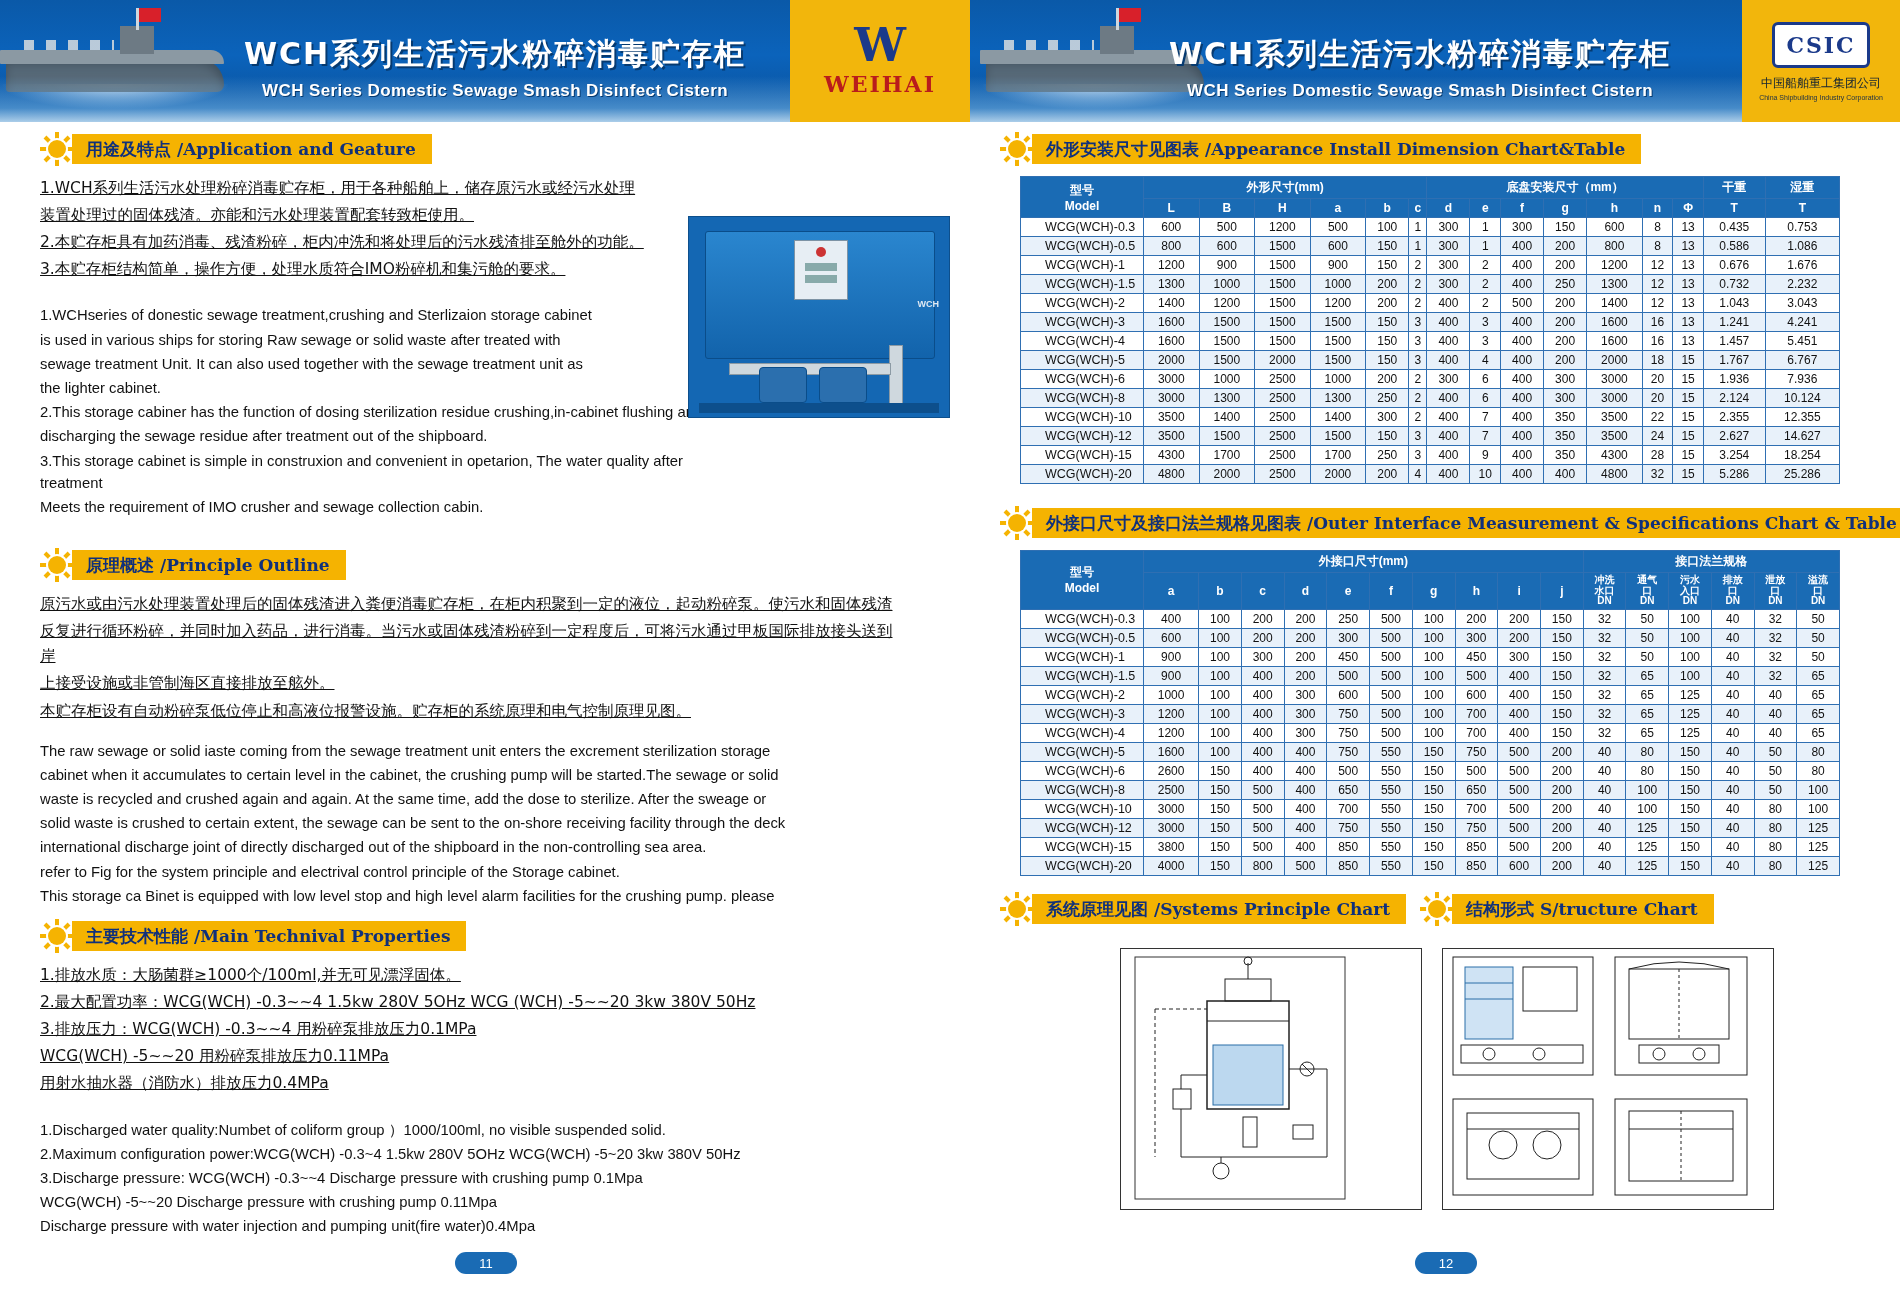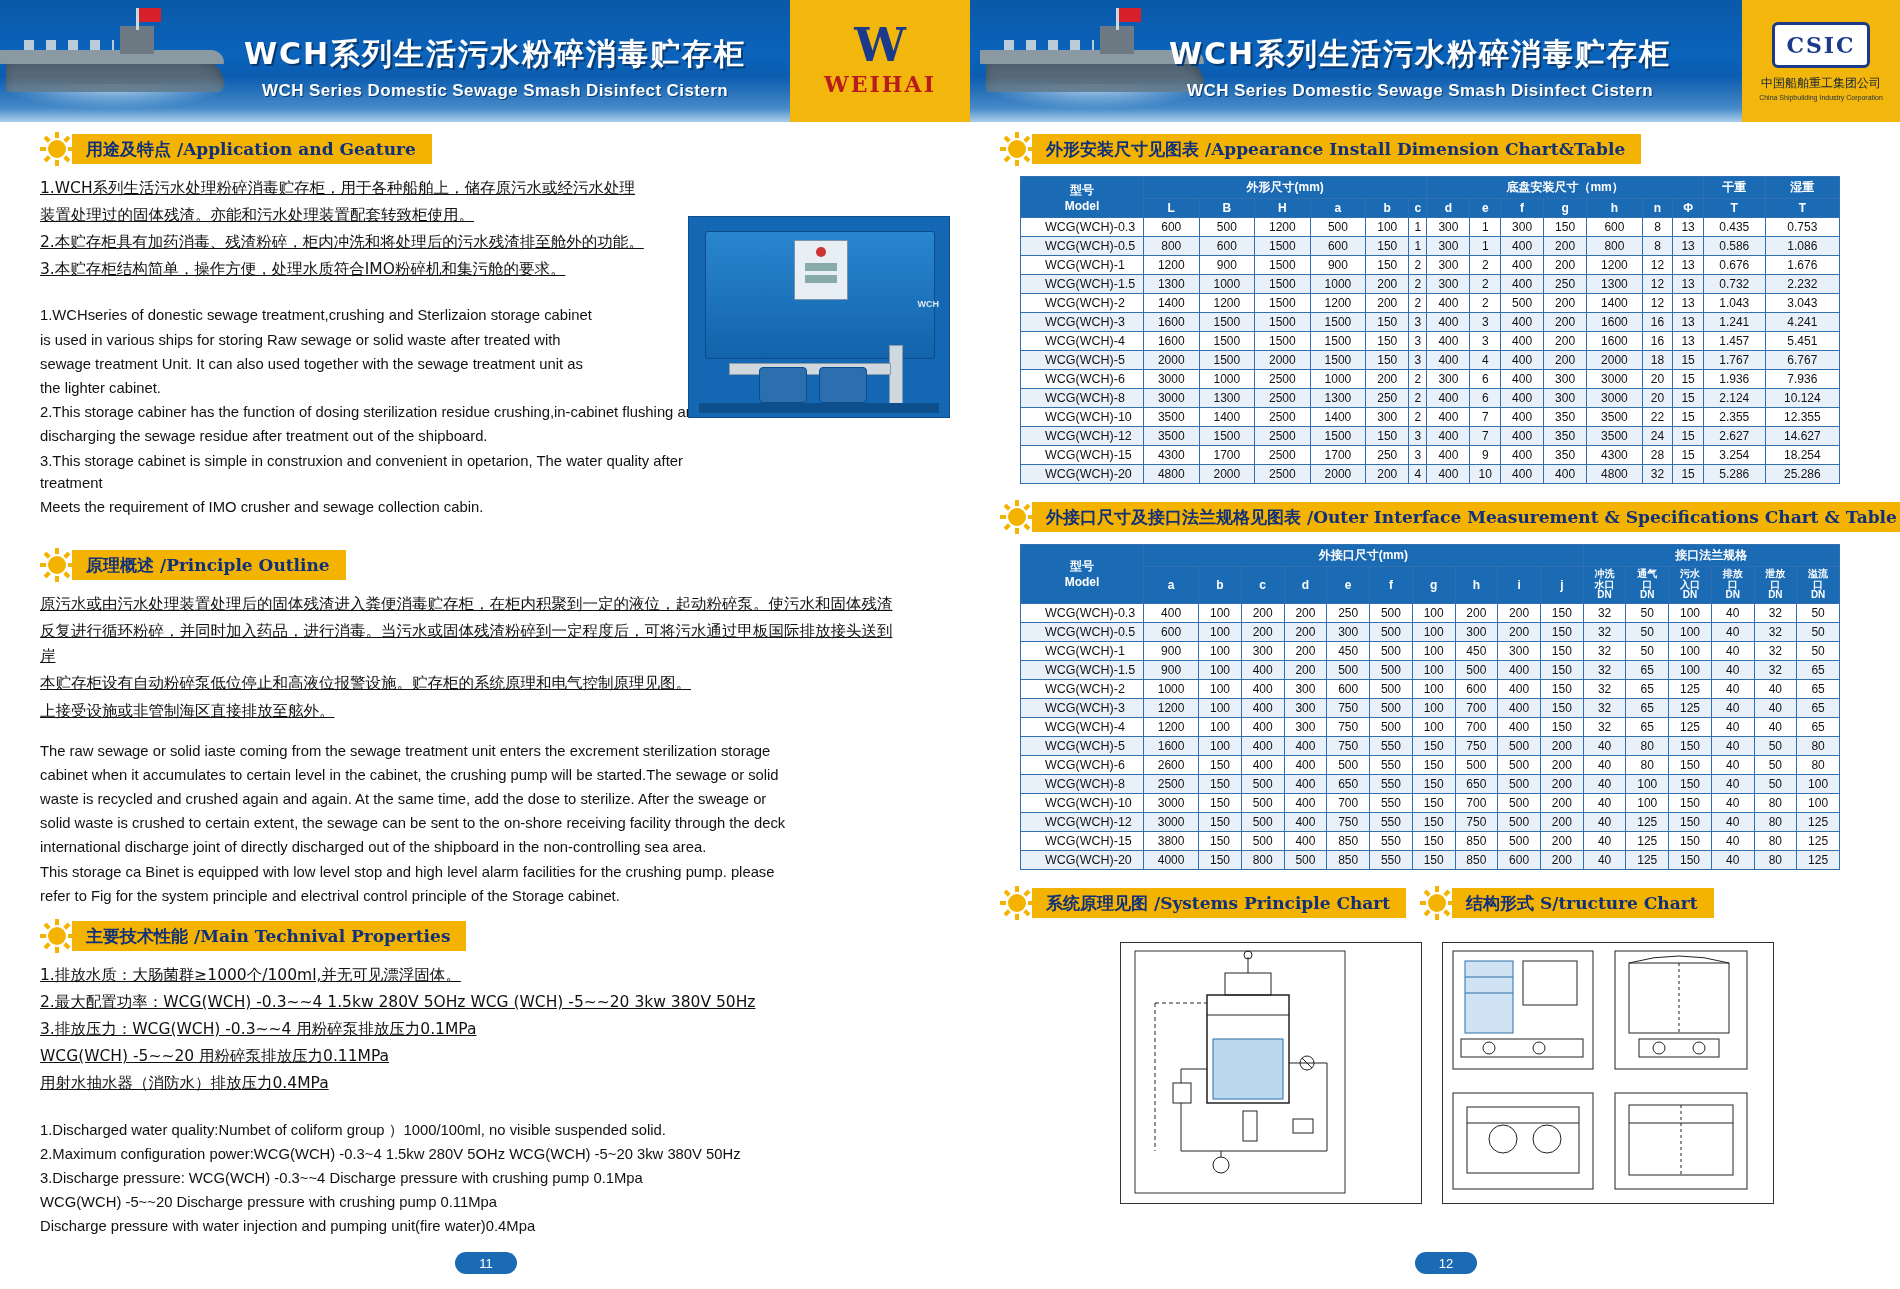--- a/index.html
+++ b/index.html
@@ -278,32 +278,32 @@
           <div class="ray r3"></div>
           <div class="ray r4"></div>
         <div class="core"></div>
       </div>
       <div class="sec-title">原理概述 /Principle Outline</div>
     </div>
 
     <div class="block" style="width:860px;margin-top:8px;">
       <p class="cn-txt">      原污水或由污水处理装置处理后的固体残渣进入粪便消毒贮存柜，在柜内积聚到一定的液位，起动粉碎泵。使污水和固体残渣</p>
       <p class="cn-txt">反复进行循环粉碎，并同时加入药品，进行消毒。当污水或固体残渣粉碎到一定程度后，可将污水通过甲板国际排放接头送到岸</p>
+      <p class="cn-txt">上接受设施或非管制海区直接排放至舷外。</p>
       <p class="cn-txt">      本贮存柜设有自动粉碎泵低位停止和高液位报警设施。贮存柜的系统原理和电气控制原理见图。</p>
-      <p class="cn-txt">上接受设施或非管制海区直接排放至舷外。</p>
     </div>
 
     <div class="block" style="width:860px;margin-top:16px;">
       <p class="en-txt">    The raw sewage or solid iaste coming from the sewage treatment unit enters the excrement sterilization storage</p>
       <p class="en-txt">cabinet when it accumulates to certain level in the cabinet, the crushing pump will be started.The sewage or solid</p>
       <p class="en-txt">waste is recycled and crushed again and again. At the same time,  add the dose to sterilize. After the sweage or</p>
       <p class="en-txt">solid waste is crushed to certain extent, the sewage can be sent to the on-shore receiving facility through the deck</p>
       <p class="en-txt">international discharge joint of directly discharged out of the shipboard in the non-controlling sea area.</p>
+      <p class="en-txt">refer to Fig for the system principle and electrival control principle of the Storage cabinet.</p>
       <p class="en-txt">    This storage ca Binet is equipped with low level stop and high level alarm facilities for the crushing pump. please</p>
-      <p class="en-txt">refer to Fig for the system principle and electrival control principle of the Storage cabinet.</p>
     </div>
 
     <div class="sec" style="">
       <div class="sun">
         <div class="ray"></div>
           <div class="ray r2"></div>
           <div class="ray r3"></div>
           <div class="ray r4"></div>
         <div class="core"></div>
       </div>
@@ -623,21 +623,21 @@
               <td>4800</td>
               <td>32</td>
               <td>15</td>
               <td>5.286</td>
               <td>25.286</td>
             </tr>
           </tbody>
       </table>
     </div>
 
-    <div class="sec" style="margin-top:16px;">
+    <div class="sec" style="margin-top:22px;">
       <div class="sun">
         <div class="ray"></div>
           <div class="ray r2"></div>
           <div class="ray r3"></div>
           <div class="ray r4"></div>
         <div class="core"></div>
       </div>
       <div class="sec-title">外接口尺寸及接口法兰规格见图表 /Outer Interface Measurement &amp; Specifications Chart &amp; Table</div>
     </div>
 

